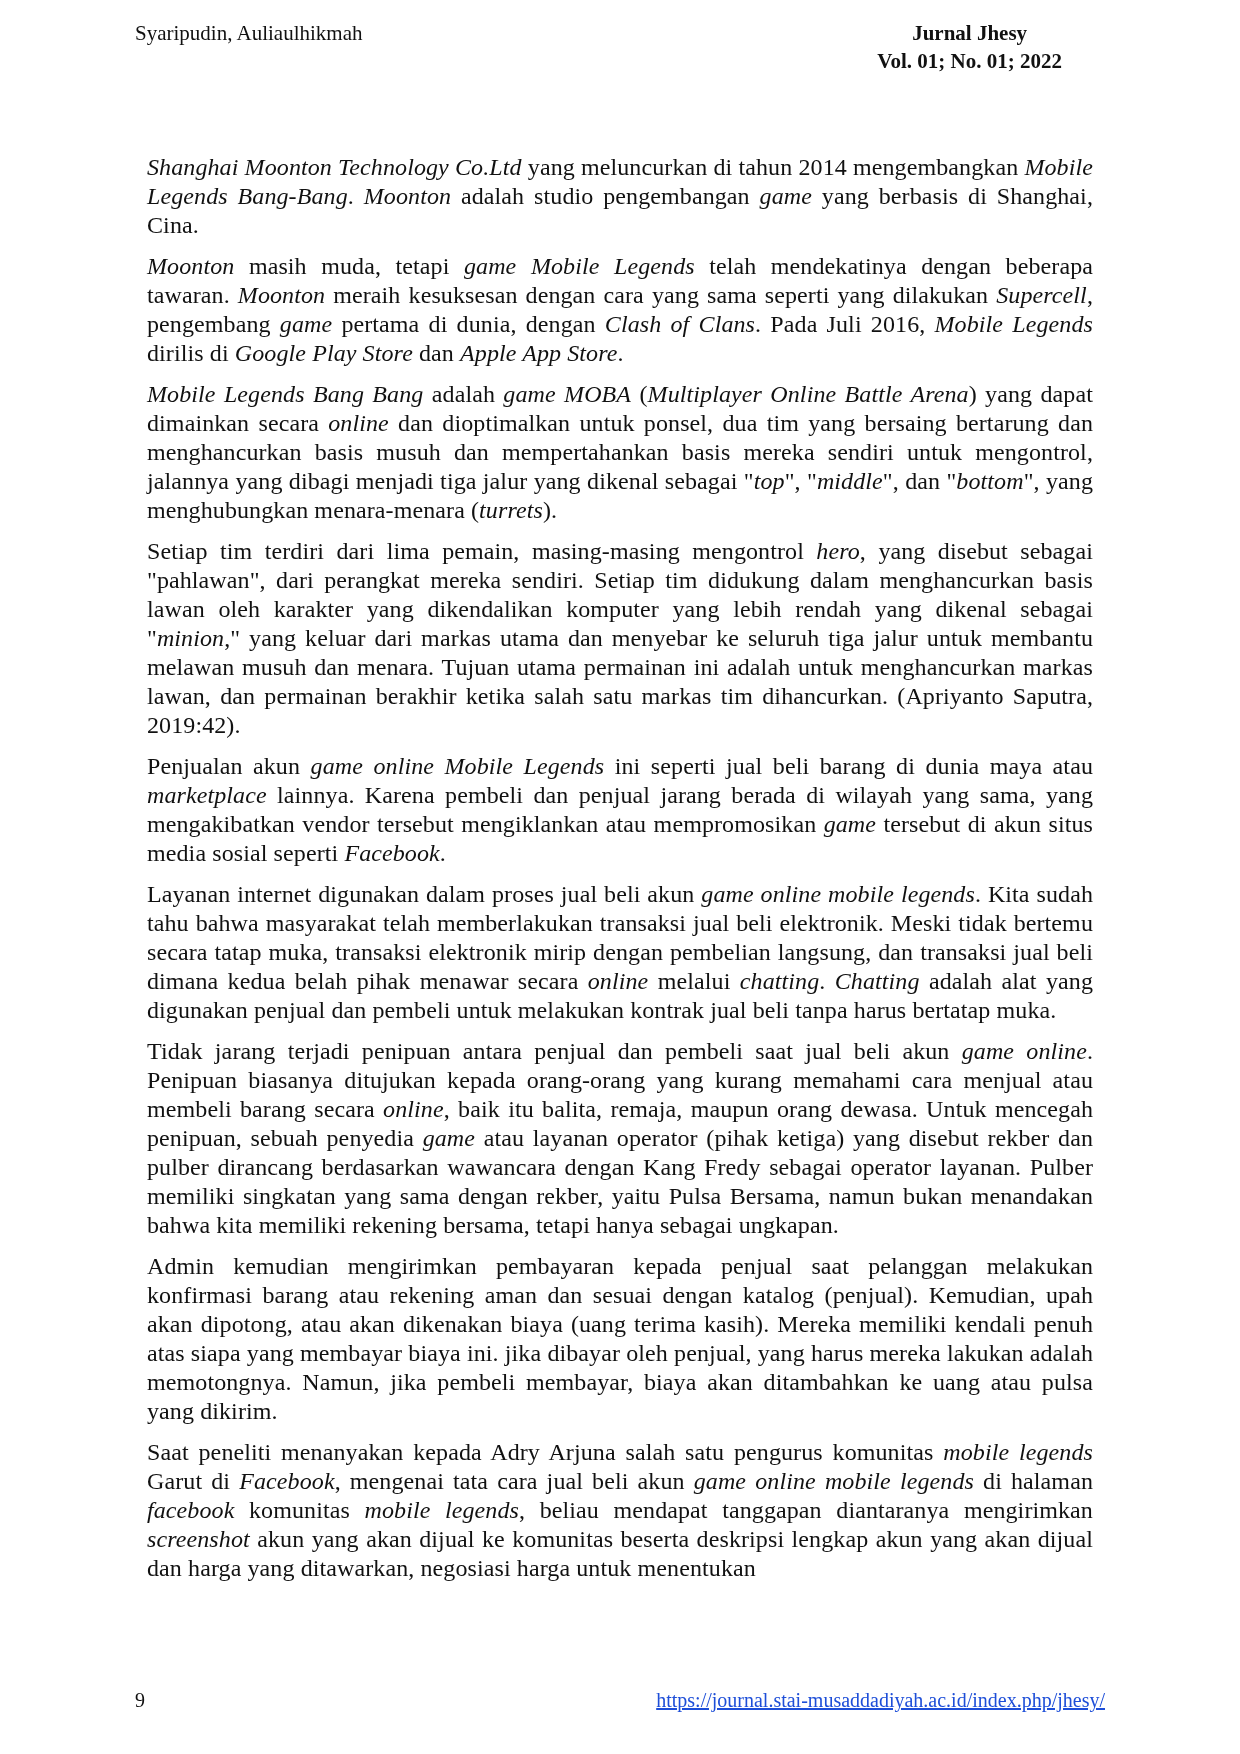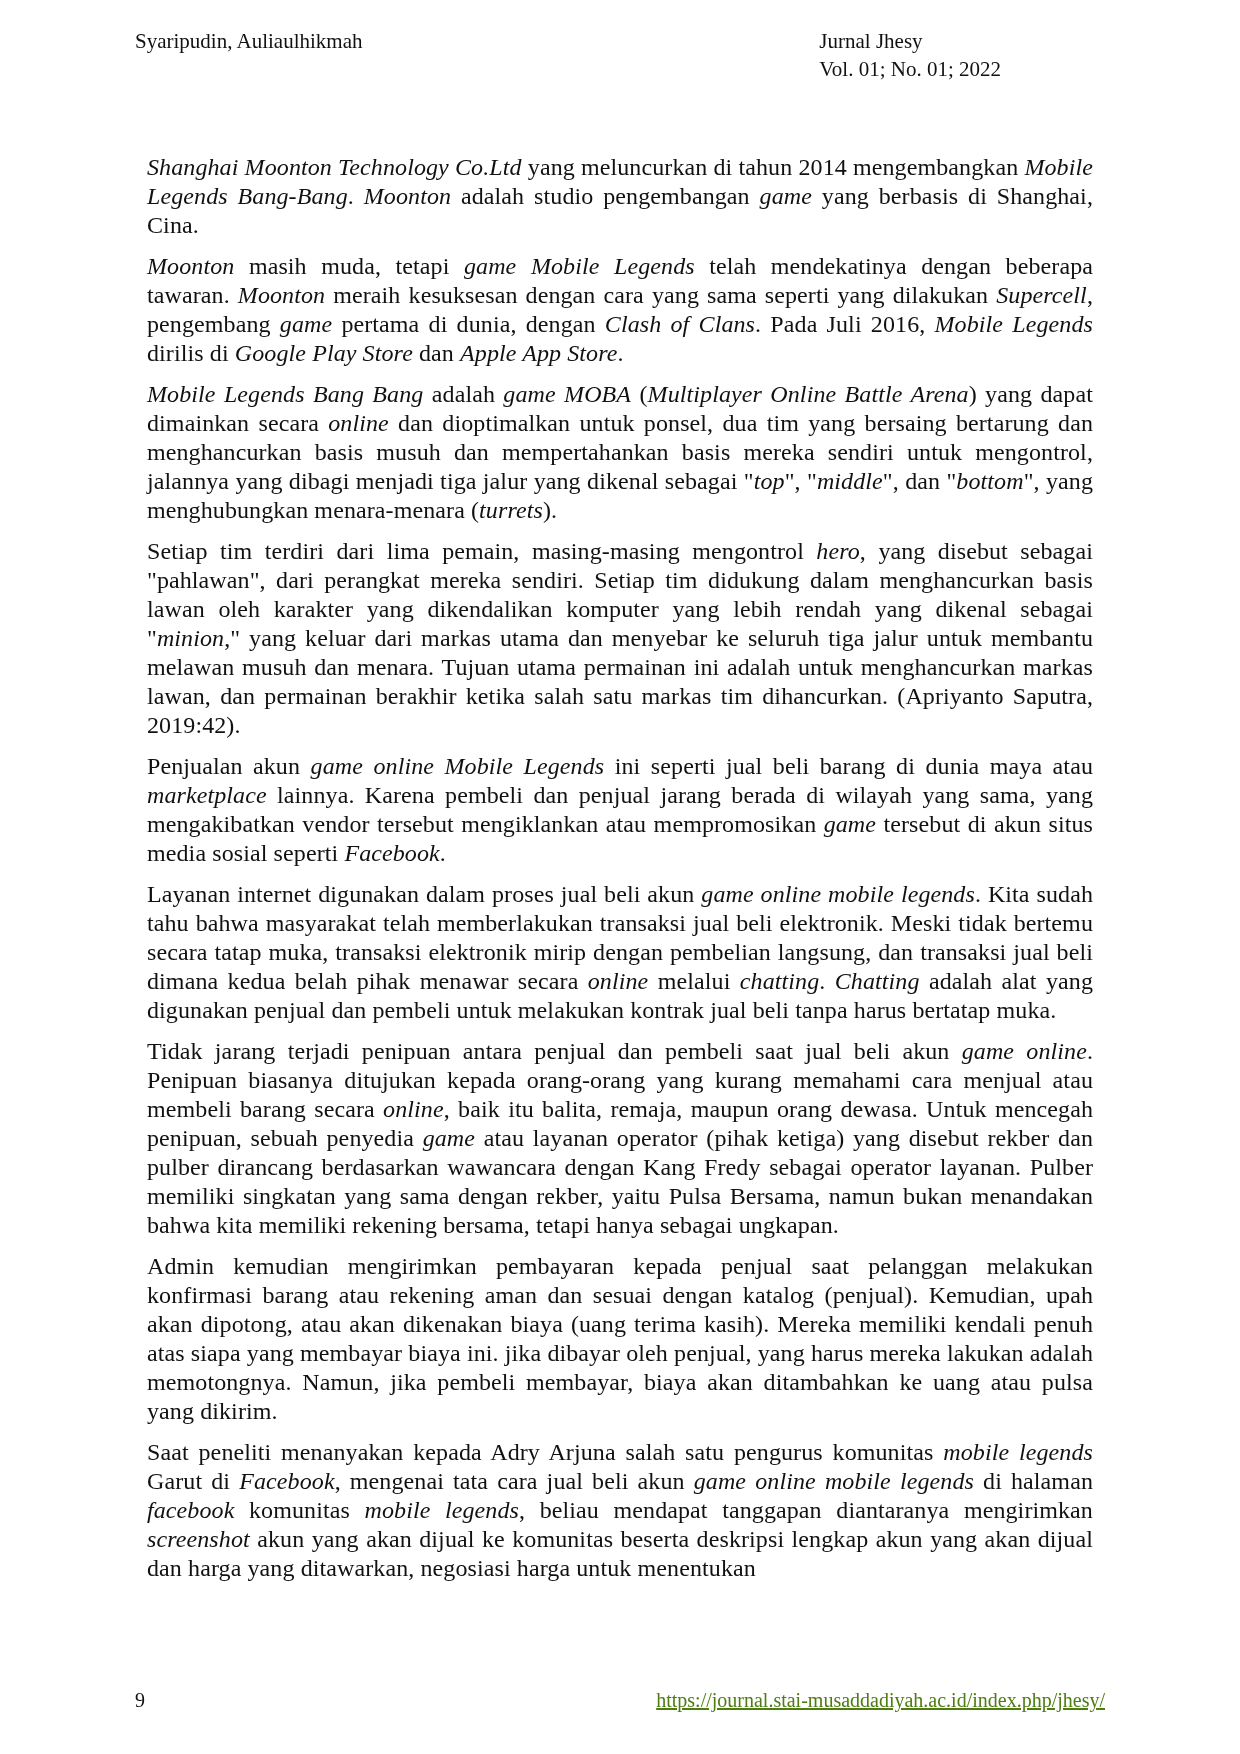--- a/index.html
+++ b/index.html
@@ -11,35 +11,36 @@
     position: relative;
     width: 1240px;
     height: 1754px;
     background: #ffffff;
     font-family: "Liberation Serif", serif;
     color: #111111;
     overflow: hidden;
   }
   .page-header {
     position: absolute;
-    top: 28px;
+    top: 20px;
     left: 135px;
     right: 135px;
     display: flex;
     justify-content: space-between;
     align-items: flex-start;
     font-size: 21px;
     line-height: 1.32;
   }
   .header-left {
     white-space: nowrap;
   }
   .header-right {
-    text-align: left;
-    margin-right: 104px;
+    text-align: center;
+    margin-right: 43px;
+    font-weight: bold;
   }
   .content {
     position: absolute;
     top: 141px;
     left: 135px;
     width: 970px;
     font-size: 24px;
     line-height: 29px;
     text-align: justify;
     letter-spacing: 0.1px;
@@ -82,16 +83,16 @@
       <p><span>Setiap tim terdiri dari lima pemain, masing-masing mengontrol </span><i>hero</i><span>, yang disebut sebagai "pahlawan", dari perangkat mereka sendiri. Setiap tim didukung dalam menghancurkan basis lawan oleh karakter yang dikendalikan komputer yang lebih rendah yang dikenal sebagai "</span><i>minion</i><span>," yang keluar dari markas utama dan menyebar ke seluruh tiga jalur untuk membantu melawan musuh dan menara. Tujuan utama permainan ini adalah untuk menghancurkan markas lawan, dan permainan berakhir ketika salah satu markas tim dihancurkan. (Apriyanto Saputra, 2019:42).</span></p>
       <p><span>Penjualan akun </span><i>game online Mobile Legends</i><span> ini seperti jual beli barang di dunia maya atau </span><i>marketplace</i><span> lainnya. Karena pembeli dan penjual jarang berada di wilayah yang sama, yang mengakibatkan vendor tersebut mengiklankan atau mempromosikan </span><i>game</i><span> tersebut di akun situs media sosial seperti </span><i>Facebook</i><span>.</span></p>
       <p><span>Layanan internet digunakan dalam proses jual beli akun </span><i>game online mobile legends</i><span>. Kita sudah tahu bahwa masyarakat telah memberlakukan transaksi jual beli elektronik. Meski tidak bertemu secara tatap muka, transaksi elektronik mirip dengan pembelian langsung, dan transaksi jual beli dimana kedua belah pihak menawar secara </span><i>online</i><span> melalui </span><i>chatting</i><span>. </span><i>Chatting</i><span> adalah alat yang digunakan penjual dan pembeli untuk melakukan kontrak jual beli tanpa harus bertatap muka.</span></p>
       <p><span>Tidak jarang terjadi penipuan antara penjual dan pembeli saat jual beli akun </span><i>game online</i><span>. Penipuan biasanya ditujukan kepada orang-orang yang kurang memahami cara menjual atau membeli barang secara </span><i>online</i><span>, baik itu balita, remaja, maupun orang dewasa. Untuk mencegah penipuan, sebuah penyedia </span><i>game</i><span> atau layanan operator (pihak ketiga) yang disebut rekber dan pulber dirancang berdasarkan wawancara dengan Kang Fredy sebagai operator layanan. Pulber memiliki singkatan yang sama dengan rekber, yaitu Pulsa Bersama, namun bukan menandakan bahwa kita memiliki rekening bersama, tetapi hanya sebagai ungkapan.</span></p>
       <p><span>Admin kemudian mengirimkan pembayaran kepada penjual saat pelanggan melakukan konfirmasi barang atau rekening aman dan sesuai dengan katalog (penjual). Kemudian, upah akan dipotong, atau akan dikenakan biaya (uang terima kasih). Mereka memiliki kendali penuh atas siapa yang membayar biaya ini. jika dibayar oleh penjual, yang harus mereka lakukan adalah memotongnya. Namun, jika pembeli membayar, biaya akan ditambahkan ke uang atau pulsa yang dikirim.</span></p>
       <p><span>Saat peneliti menanyakan kepada Adry Arjuna salah satu pengurus komunitas </span><i>mobile legends</i><span> Garut di </span><i>Facebook</i><span>, mengenai tata cara jual beli akun </span><i>game online mobile legends</i><span> di halaman </span><i>facebook</i><span> komunitas </span><i>mobile legends</i><span>, beliau mendapat tanggapan diantaranya mengirimkan </span><i>screenshot</i><span> akun yang akan dijual ke komunitas beserta deskripsi lengkap akun yang akan dijual dan harga yang ditawarkan, negosiasi harga untuk menentukan</span></p>
     </div>
 
   <div class="page-footer">
     <div>9</div>
-    <a class="footer-url" href="#" style="color: #4d7c0f;">https://journal.stai-musaddadiyah.ac.id/index.php/jhesy/</a>
+    <a class="footer-url" href="#" style="color: #1d4ed8;">https://journal.stai-musaddadiyah.ac.id/index.php/jhesy/</a>
   </div>
 
 </div>
 
 </body></html>

